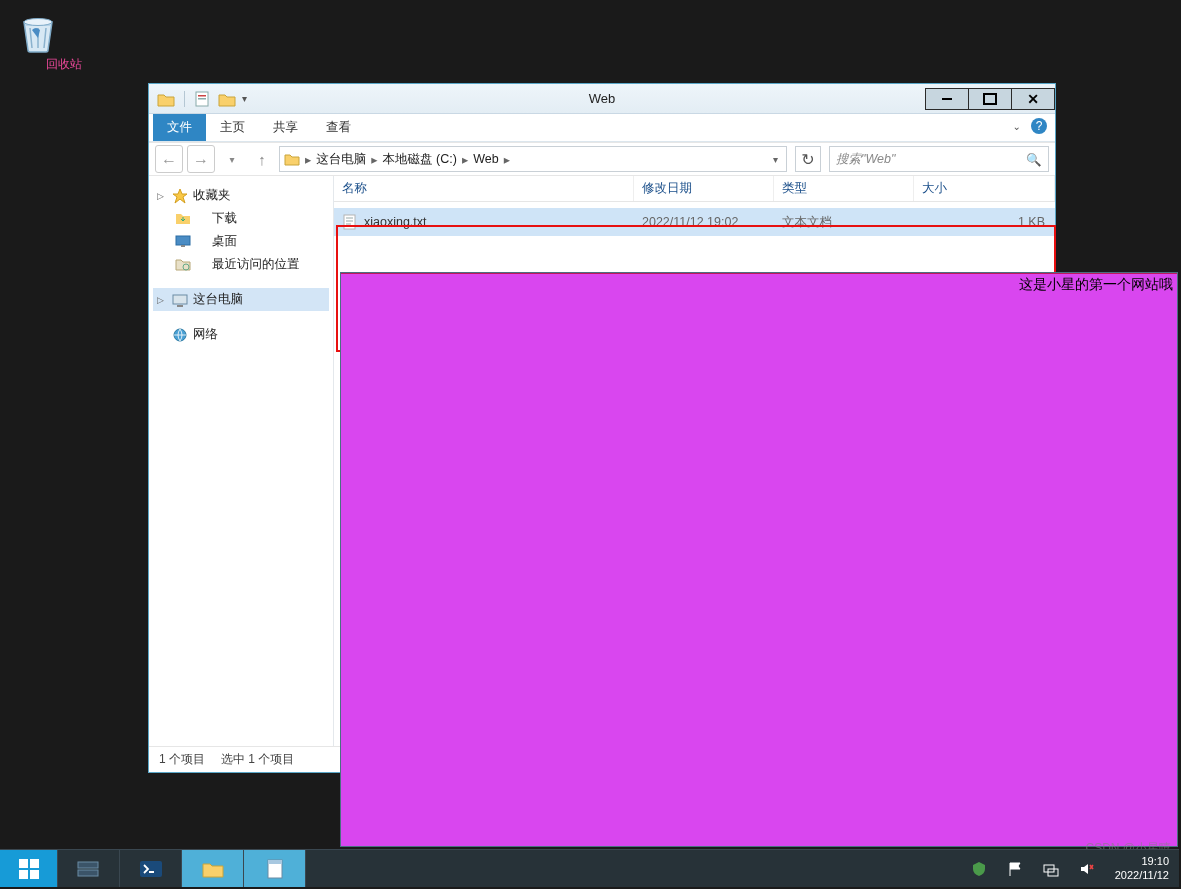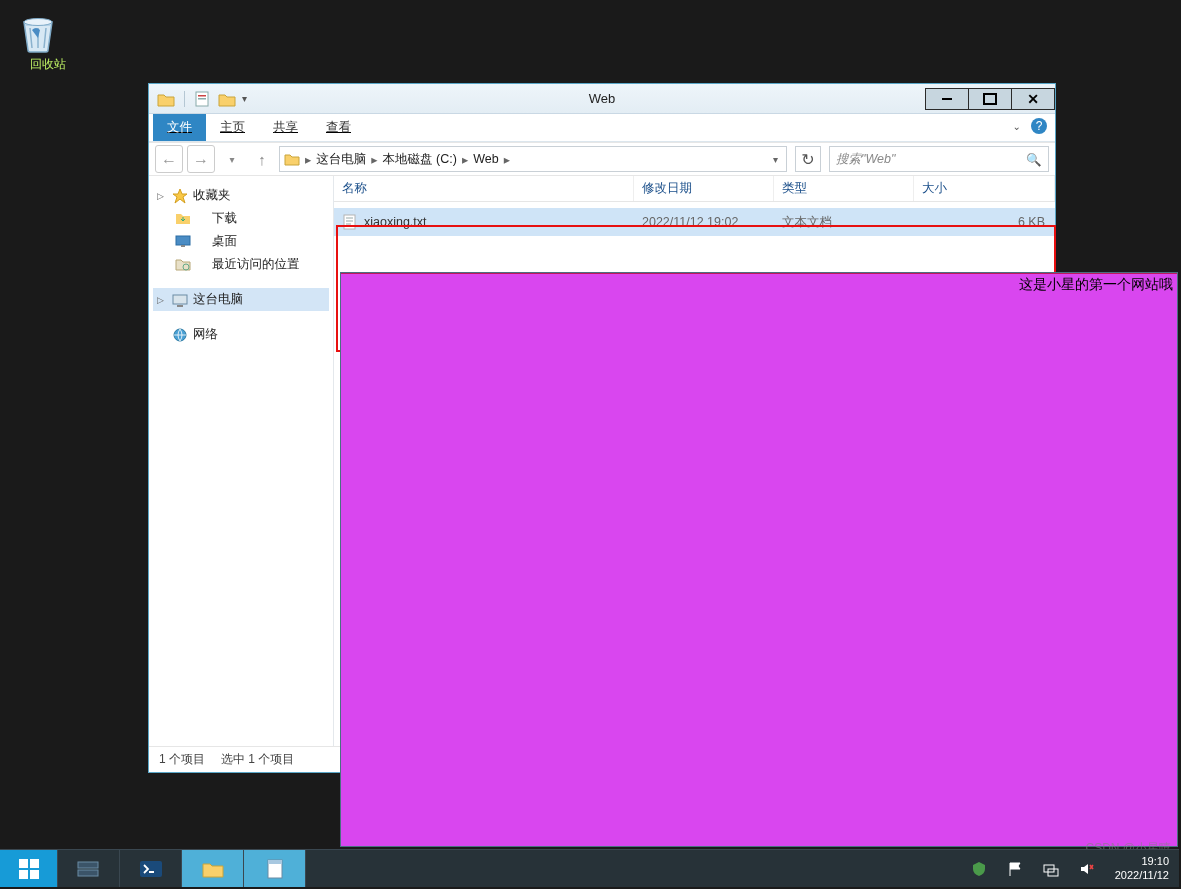--- a/index.html
+++ b/index.html
@@ -1,34 +1,34 @@
 <!DOCTYPE html>
 <html><head>
 <meta charset="utf-8">
 <style>
 * { box-sizing: border-box; font-family: "Microsoft YaHei", "Segoe UI", sans-serif; }
 body { margin: 0; width: 1181px; height: 889px; background: #1a1a1a; overflow: hidden; position: relative; }
 
 
-.desktop-icon { position: absolute; top: 8px; left: 14px; width: 68px; text-align: center; color: #bef264; font-size: 12px; }
+.desktop-icon { position: absolute; top: 8px; left: 14px; width: 68px; text-align: right; color: #ec4899; font-size: 12px; }
 .recycle-bin-svg { width: 48px; height: 48px; }
 
 
 .explorer { position: absolute; top: 83px; left: 148px; width: 908px; height: 690px; background: #fff; border: 1px solid #5aa7c8; display: flex; flex-direction: column; }
 .explorer-qat { height: 30px; background: linear-gradient(#eef5fa,#e3edf4); display: flex; align-items: center; position: relative; border-bottom: 1px solid #c9d8e4; }
 .qat-icons { display: flex; gap: 6px; padding-left: 8px; align-items: center; }
 .qat-sep { width:1px; height:16px; background:#b5c7d3; margin:0 3px; }
 .explorer-title { position: absolute; left: 50%; transform: translateX(-50%); font-size: 13px; color: #222; }
 .win-controls { margin-left: auto; display: flex; }
 .win-btn { width: 44px; height: 22px; border: 1px solid #2a2a2a; background: #c7d6df; display:flex; align-items:center; justify-content:center; font-size:14px; margin-left:-1px; font-family: Arial; cursor:pointer;}
 .win-btn.min::before{content:"";width:10px;border-bottom:2px solid #000;}
 .win-btn.max::before{content:"";width:10px;height:8px;border:2px solid #000;}
 .win-btn.close::before{content:"✕";font-weight:bold;}
 
-.ribbon-tabs { height: 28px; background: #fff; display: flex; align-items:flex-end; border-bottom: 1px solid #dce6ed; padding-left: 4px; position:relative;text-decoration:underline;}
+.ribbon-tabs { height: 28px; background: #fff; display: flex; align-items:flex-end; border-bottom: 1px solid #dce6ed; padding-left: 4px; position:relative;}
 .ribbon-tab { padding: 5px 14px; font-size: 12.5px; color: #333; cursor:pointer;}
 .ribbon-tab.file { background: #2f86c4; color: #fff; }
 .ribbon-help { position:absolute; right:8px; top:4px; display:flex; gap:10px; align-items:center;}
 .chevron-down{font-size:10px; color:#555;}
 .help-icon{width:16px;height:16px;border-radius:50%;background:#2f86c4;color:#fff;font-size:12px;display:flex;align-items:center;justify-content:center;}
 
 .nav-bar { height: 34px; border-top:1px solid #e6e6e6; border-bottom:1px solid #e6e6e6; display:flex; align-items:center; padding: 0 6px; gap:4px;}
 .nav-btn { width:26px; height:26px; border-radius:2px; display:flex; align-items:center; justify-content:center; color:#888; font-size:15px;}
 .nav-arrow{width:28px;height:28px;border:1px solid #ccc;border-radius:3px;display:flex;align-items:center;justify-content:center;color:#999;}
 .breadcrumb { flex:1; height:26px; border:1px solid #c9d0d6; display:flex; align-items:center; padding: 0 4px; font-size:12.5px; color:#222; gap:2px;}
@@ -230,21 +230,21 @@
       <div class="file-row sel">
         <div class="col-name">
           <svg width="16" height="16">
               <rect x="2" y="1" width="11" height="14" fill="#fff" stroke="#b4b4b4"></rect>
               <path d="M4 4 L11 4 M4 7 L11 7 M4 10 L9 10" stroke="#9aa"></path>
             </svg>
           <span>xiaoxing.txt</span>
         </div>
         <div class="col-date">2022/11/12 19:02</div>
         <div class="col-type">文本文档</div>
-        <div class="col-size">6 KB</div>
+        <div class="col-size">1 KB</div>
       </div>
     </div>
   </div>
 
   <div class="status-bar">
     <span>1 个项目</span>
     <span>选中 1 个项目</span>
   </div>
 </div>
 

